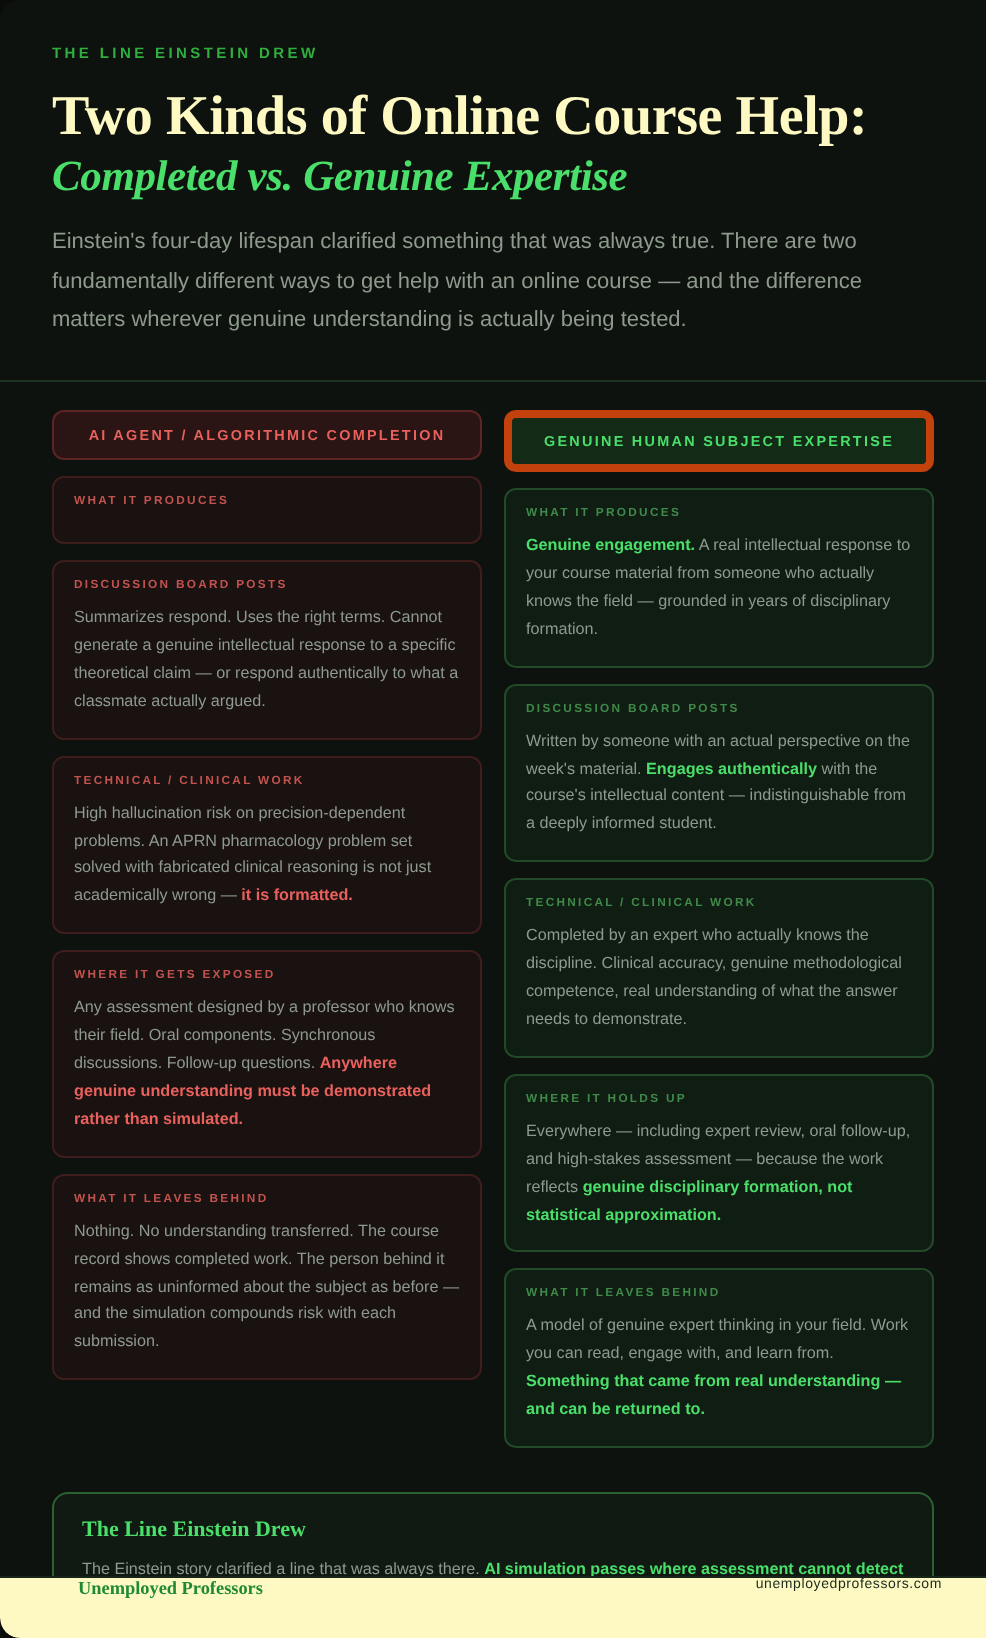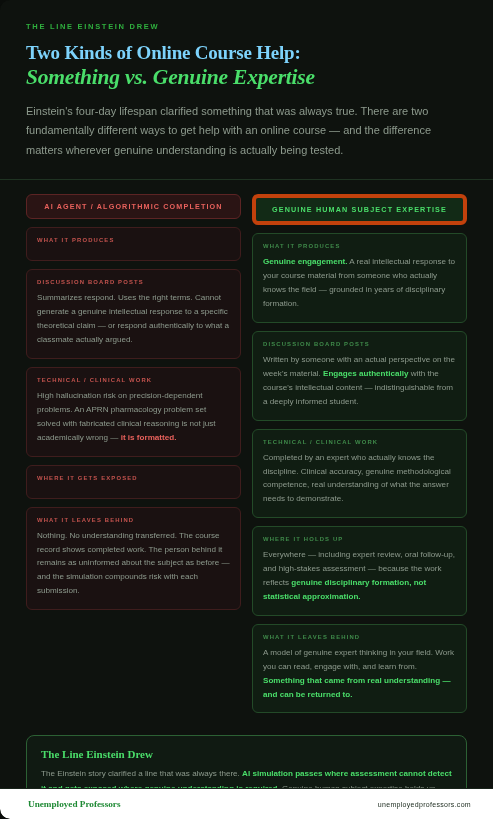--- a/index.html
+++ b/index.html
@@ -31,23 +31,23 @@
     font-size: 7.5px;
     font-weight: bold;
     letter-spacing: 1.7px;
     color: #2faf3e;
     text-transform: uppercase;
     margin-bottom: 11px;
   }
 
   .title-line1 {
     font-family: "Liberation Serif", serif;
-    font-size: 19px;
-    font-weight: bold;
-    color: #7dd3fc;
+    font-size: 28px;
+    font-weight: bold;
+    color: #fef9c3;
     letter-spacing: -0.2px;
     line-height: 1.18;
   }
 
   .title-line2 {
     font-family: "Liberation Serif", serif;
     font-size: 21.5px;
     font-weight: bold;
     font-style: italic;
     color: #4ade6a;
@@ -154,26 +154,25 @@
     color: #8d9a8d;
   }
   .callout-body b { color: #4ade6a; font-weight: bold; }
   .callout-body i { color: #c2763a; font-style: italic; }
 
   
   .footer {
     position: absolute;
     left: 0; right: 0; bottom: 0;
     height: 31px;
-    background: #ffffff;
+    background: #fef9c3;
     border-top: 1px solid #18231a;
     display: flex;
-    align-items: center;
     justify-content: space-between;
-    padding: 0 22px 0 28px;
+    padding: 0 22px 0 39px;
     border-bottom-left-radius: 10px;
   }
   .brand {
     font-family: "Liberation Serif", serif;
     font-size: 9.2px;
     font-weight: bold;
     color: #1f8a35;
   }
   .foot-url {
     font-size: 7px;
@@ -182,21 +181,21 @@
   }
 </style>
 </head>
 <body>
 
 <div class="page">
 
   <div class="header">
     <div class="kicker">THE LINE EINSTEIN DREW</div>
     <h1 class="title-line1">Two Kinds of Online Course Help:</h1>
-    <h1 class="title-line2">Something vs. Genuine Expertise</h1>
+    <h1 class="title-line2">Completed vs. Genuine Expertise</h1>
     <p class="intro">Einstein's four-day lifespan clarified something that was always true. There are two fundamentally different ways to get help with an online course — and the difference matters wherever genuine understanding is actually being tested.</p>
   </div>
 
   <div class="divider"></div>
 
   <div class="grid">
       <div class="col red">
         <div class="col-head">AI AGENT / ALGORITHMIC COMPLETION</div>
         <div class="card">
           <div class="card-label">WHAT IT PRODUCES</div>
@@ -204,20 +203,21 @@
         <div class="card">
           <div class="card-label">DISCUSSION BOARD POSTS</div>
           <div class="card-body">Summarizes respond. Uses the right terms. Cannot generate a genuine intellectual response to a specific theoretical claim — or respond authentically to what a classmate actually argued.</div>
         </div>
         <div class="card">
           <div class="card-label">TECHNICAL / CLINICAL WORK</div>
           <div class="card-body">High hallucination risk on precision-dependent problems. An APRN pharmacology problem set solved with fabricated clinical reasoning is not just academically wrong — <b>it is formatted.</b></div>
         </div>
         <div class="card">
           <div class="card-label">WHERE IT GETS EXPOSED</div>
+          <div class="card-body">Any assessment designed by a professor who knows their field. Oral components. Synchronous discussions. Follow-up questions. <b>Anywhere genuine understanding must be demonstrated rather than simulated.</b></div>
         </div>
         <div class="card">
           <div class="card-label">WHAT IT LEAVES BEHIND</div>
           <div class="card-body">Nothing. No understanding transferred. The course record shows completed work. The person behind it remains as uninformed about the subject as before — and the simulation compounds risk with each submission.</div>
         </div>
       </div>
       <div class="col green">
         <div class="col-head">GENUINE HUMAN SUBJECT EXPERTISE</div>
         <div class="card">
           <div class="card-label">WHAT IT PRODUCES</div>

